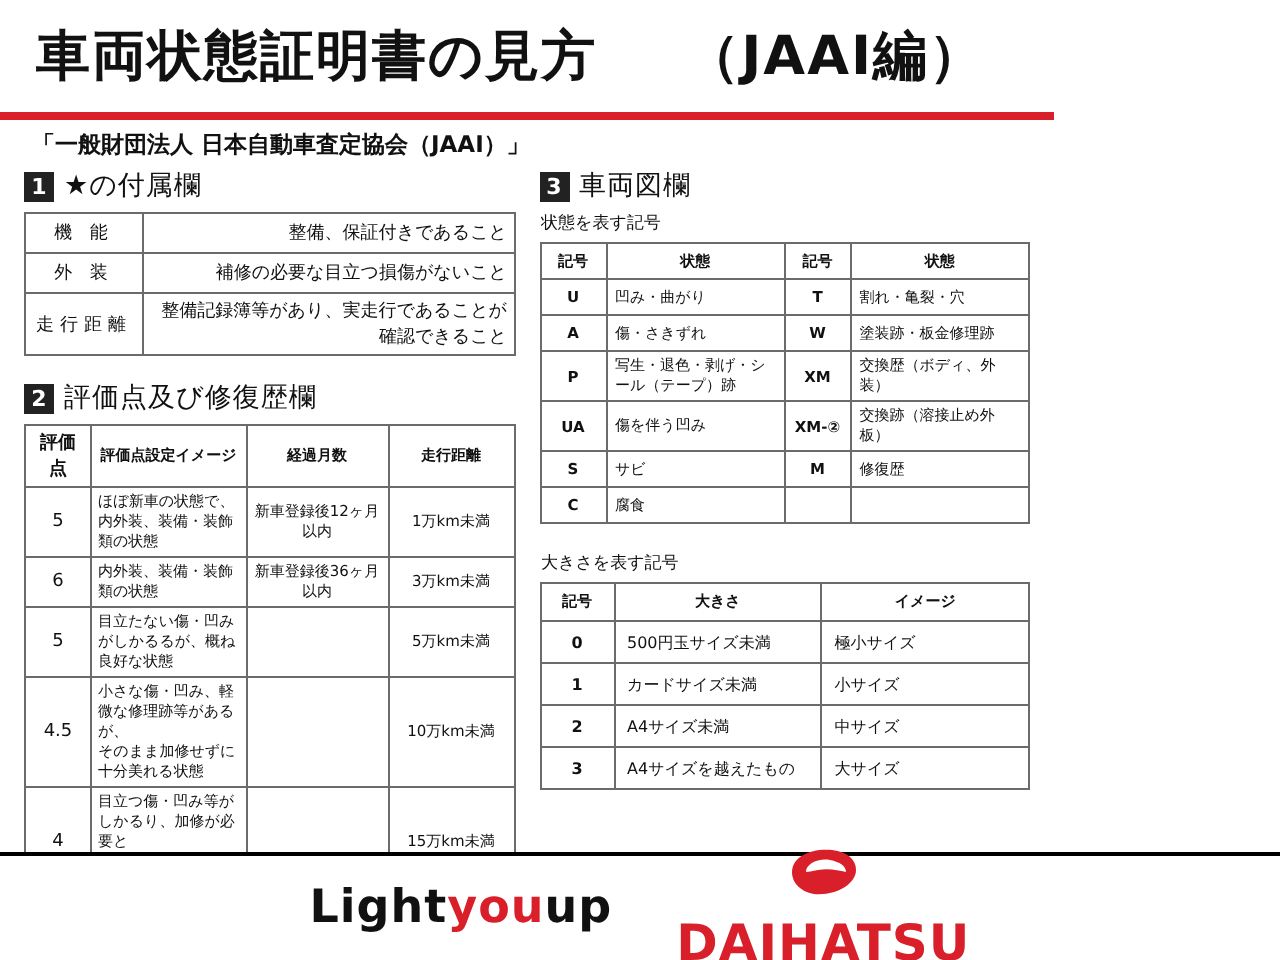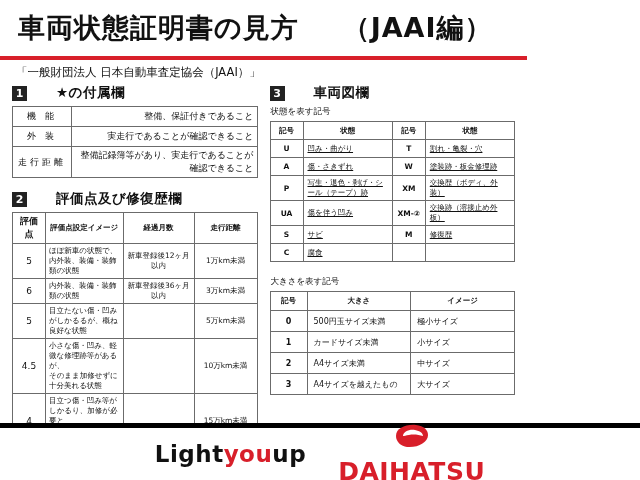--- a/index.html
+++ b/index.html
@@ -14,62 +14,62 @@
   .title-bar{
     height:56px;background:#ffffff;display:flex;align-items:center;
     padding:0 14px 0 18px;box-sizing:border-box;
   }
   .main-title{
     font-size:27px;font-weight:bold;letter-spacing:1px;color:#111;
     white-space:nowrap;
   }
   .main-title .paren{margin-left:44px;}
   .red-rule{height:4px;background:#d81f2a;width:100%;}
-  .subtitle-wrap{padding:5px 12px 2px 16px;}
+  .subtitle-wrap{padding:5px 12px 2px 16px;font-weight:bold;}
   .subtitle{font-size:11.5px;color:#111;}
   
   .content{position:relative;padding:0 12px;box-sizing:border-box;}
   .cols{display:flex;gap:12px;}
   .col-left{width:300px;}
   .col-right{width:300px;}
   .sec-head{display:flex;align-items:center;margin:2px 0 4px 0;}
   .sec-num{
     width:15px;height:15px;background:#222;color:#fff;font-size:11px;
     display:flex;align-items:center;justify-content:center;margin-right:5px;
     font-weight:bold;
   }
-  .sec-title{font-size:13.5px;font-weight:bold;letter-spacing:0.5px;margin-left:24px;}
+  .sec-title{font-size:13.5px;font-weight:normal;letter-spacing:0.5px;}
   table{border-collapse:collapse;width:100%;table-layout:fixed;}
   td,th{border:1px solid #6b6b6b;font-size:8px;padding:2px 3px;color:#111;}
   .tbl1 td{height:15px;text-align:right;}
   .tbl1 .lbl{width:52px;text-align:center;letter-spacing:3px;font-size:9px;}
   .tbl1 .val{font-size:9px;padding-left:5px;}
   
   .tbl2 th{background:#fff;text-align:center;font-size:8px;height:14px;}
   .tbl2 td{height:13px;}
   .tbl2 .c-score{width:26px;text-align:center;font-size:9px;}
   .tbl2 .c-img{padding-left:3px;font-size:7.5px;}
   .tbl2 .c-km{width:64px;text-align:center;font-size:7.5px;margin-left:32px;}
   .tbl2 .c-dist{width:56px;text-align:center;font-size:7.5px;}
   .tbl2 .tall{height:24px;}
   
   .mini-head{font-size:8.5px;margin:2px 0 3px 1px;}
   .tbl3 th{background:#fff;text-align:center;font-size:7.5px;height:13px;}
   .tbl3 td{height:13px;font-size:7.5px;}
   .tbl3 .sym{width:26px;text-align:center;font-weight:bold;}
-  .tbl3 .desc{padding-left:4px;text-decoration:underline;}
+  .tbl3 .desc{padding-left:4px;}
   .tbl4 th{background:#fff;text-align:center;font-size:7.5px;height:14px;}
   .tbl4 td{height:16px;font-size:8px;}
   .tbl4 .sym{width:30px;text-align:center;font-weight:bold;}
   .tbl4 .size{padding-left:6px;}
   .tbl4 .img{padding-left:6px;margin-left:32px;}
   
   .footer{
     position:absolute;left:0;bottom:0;width:640px;height:52px;
-    border-top:5px solid #000000;background:#fff;
+    border-top:2px solid #000000;background:#fff;
     display:flex;align-items:center;justify-content:center;gap:32px;
   }
   .light-you-up{font-size:23px;font-weight:bold;letter-spacing:0.5px;color:#111;display:flex;align-items:baseline;}
   .lyu-red{color:#d81f2a;}
   .brand{display:flex;align-items:center;gap:8px;flex-direction:column;}
   .d-mark{width:36px;height:26px;position:relative;}
   .daihatsu{font-size:25px;font-weight:bold;color:#d81f2a;letter-spacing:0.5px;}
 </style>
 </head>
 <body>
@@ -98,21 +98,21 @@
         </div>
 
         <table class="tbl1">
           <tbody>
               <tr>
             <td class="lbl">機 能</td>
             <td class="val">整備、保証付きであること</td>
           </tr>
           <tr>
             <td class="lbl">外 装</td>
-            <td class="val">実走行であることが確認できること</td>
+            <td class="val">補修の必要な目立つ損傷がないこと</td>
           </tr>
           <tr>
             <td class="lbl">走行距離</td>
             <td class="val">整備記録簿等があり、実走行であることが確認できること</td>
           </tr>
         </tbody>
           </table>
 
         <div class="sec-head" style="margin-top:12px;">
           <div class="sec-num">2</div>

